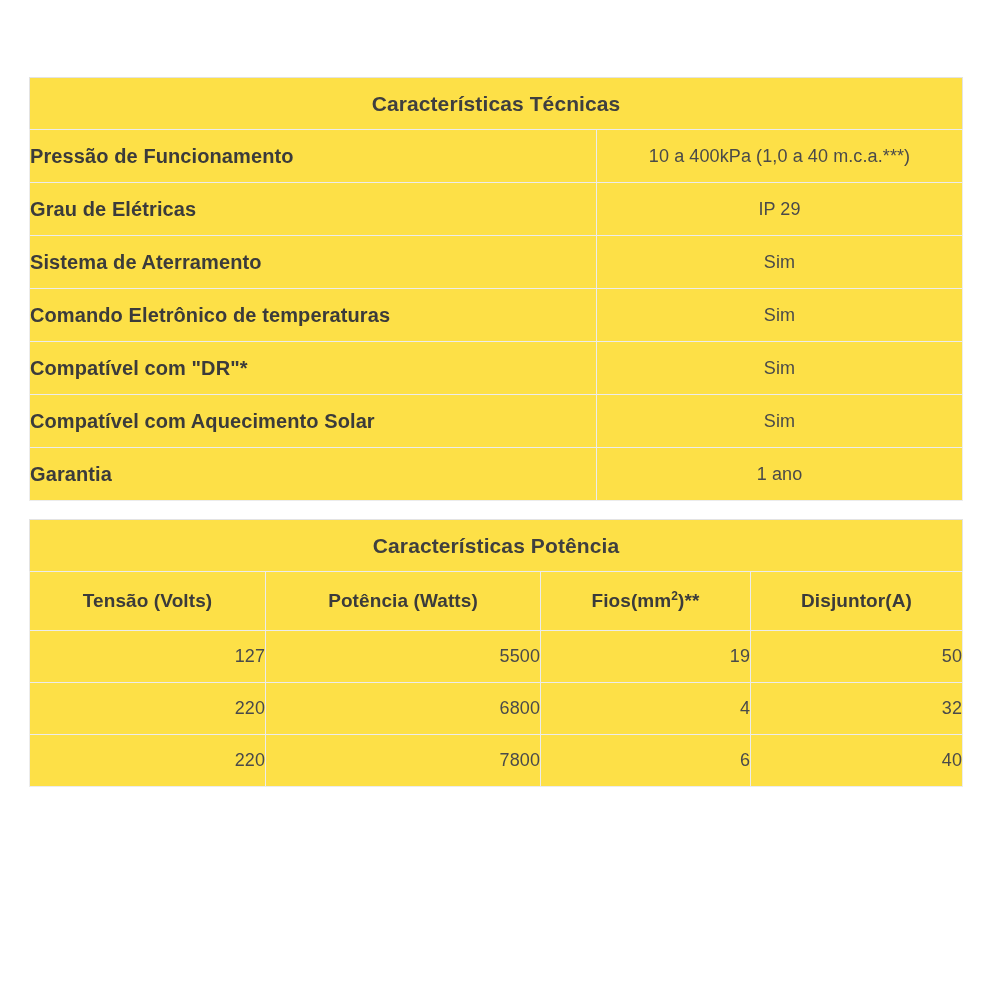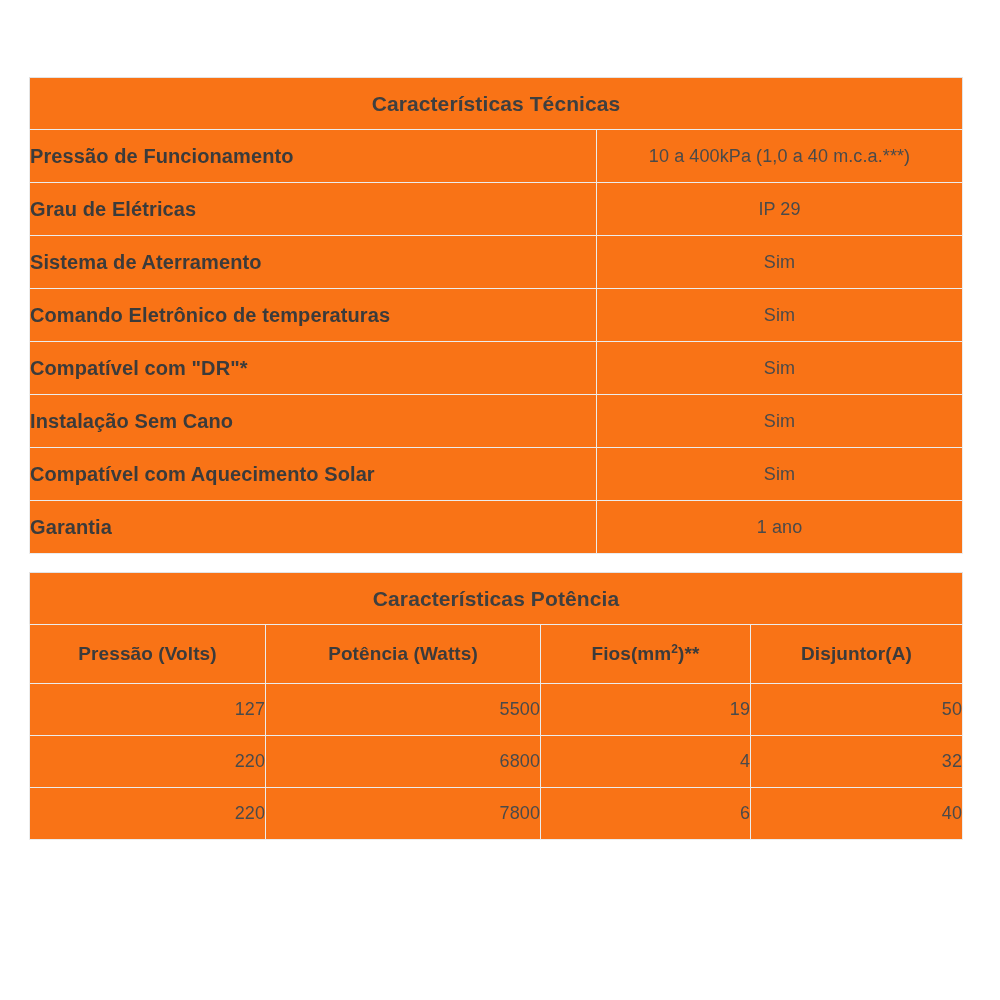--- a/index.html
+++ b/index.html
@@ -29,21 +29,21 @@
     width: 933px;
     border-collapse: collapse;
     table-layout: fixed;
     border: 1px solid #e3e3e3;
     background: #ffffff;
   }
 
   .spec-table td,
   .spec-table th {
     border: 1px solid #ececec;
-    background: #f97316;
+    background: #fde047;
     padding: 0;
     vertical-align: middle;
   }
 
   
   .table-title {
     text-align: center;
     font-weight: bold;
     font-size: 21px;
     color: #3f3f3f;
@@ -150,24 +150,20 @@
       </tr>
       <tr>
         <td class="cell-label">Comando Eletrônico de temperaturas</td>
         <td class="cell-value">Sim</td>
       </tr>
       <tr>
         <td class="cell-label">Compatível com "DR"*</td>
         <td class="cell-value">Sim</td>
       </tr>
       <tr>
-        <td class="cell-label">Instalação Sem Cano</td>
-        <td class="cell-value">Sim</td>
-      </tr>
-      <tr>
         <td class="cell-label">Compatível com Aquecimento Solar</td>
         <td class="cell-value">Sim</td>
       </tr>
       <tr>
         <td class="cell-label">Garantia</td>
         <td class="cell-value">1 ano</td>
       </tr>
     </tbody>
   </table>
 
@@ -179,21 +175,21 @@
         <col class="c2">
         <col class="c3">
         <col class="c4">
     </colgroup>
     <tbody>
       <tr>
         <td class="table-title" colspan="4">Características Potência</td>
       </tr>
 
       <tr>
-        <td class="col-head">Pressão (Volts)</td>
+        <td class="col-head">Tensão (Volts)</td>
         <td class="col-head">Potência (Watts)</td>
         <td class="col-head"><span>Fios(mm</span><sup>2</sup><span>)**</span></td>
         <td class="col-head">Disjuntor(A)</td>
       </tr>
 
       <tr>
         <td class="cell-num">127</td>
         <td class="cell-num">5500</td>
         <td class="cell-num">19</td>
         <td class="cell-num">50</td>

